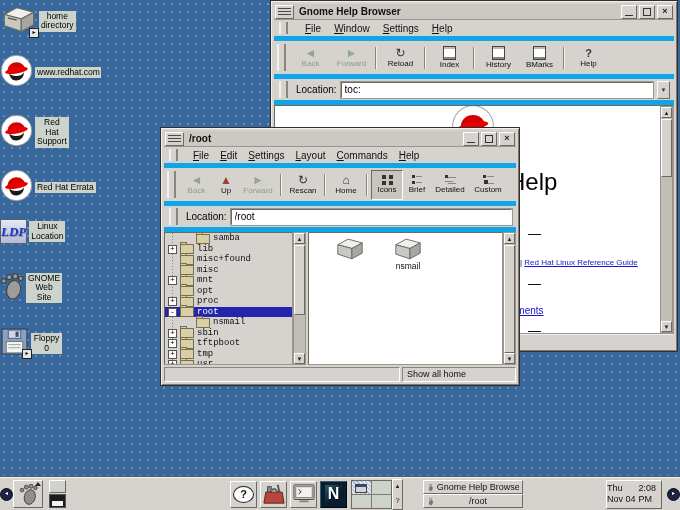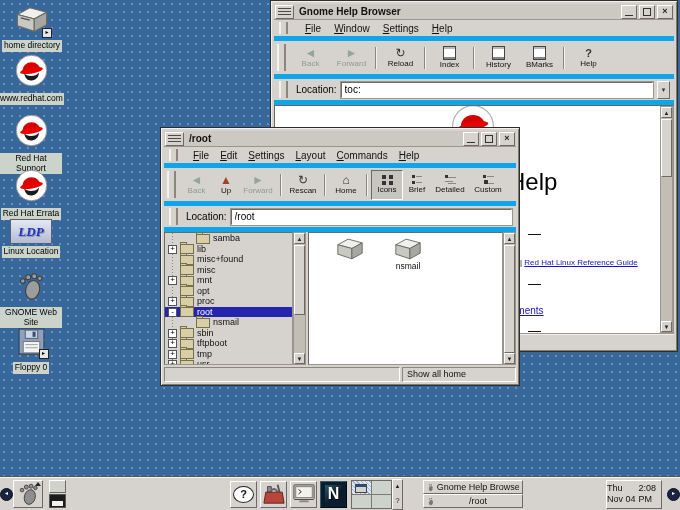--- a/index.html
+++ b/index.html
@@ -41,29 +41,29 @@
   .sbv{width:13px;}
   .sbtn{position:absolute;left:0;right:0;height:11px;background:#d6d3ce;border:1px solid;border-color:#fff #6e6a62 #6e6a62 #fff;font-size:6px;text-align:center;line-height:10px;color:#222;box-sizing:border-box;}
   .arr-up::after{content:"▲";}
   .arr-dn::after{content:"▼";}
   .sthumb{position:absolute;left:0;right:0;background:#d6d3ce;border:1px solid;border-color:#fff #6e6a62 #6e6a62 #fff;box-sizing:border-box;}
   
   .scell{border:1px solid;border-color:#8a867e #fff #fff #8a867e;height:13px;font-size:9px;line-height:13px;padding:0 4px;color:#111;box-sizing:content-box;}
   
   .tree{position:relative;overflow:hidden;background:#d6d3ce;
     background-image:repeating-linear-gradient(to bottom,#8a867e 0 1px,transparent 1px 3px);
-    background-size:1px 100%;background-position:7px 0;background-repeat:no-repeat;}
+    background-size:1px 100%;background-position:7px 0;background-repeat:no-repeat;font-family:Liberation Mono, monospace;}
   .trow{display:flex;align-items:center;gap:3px;height:10.5px;font-size:9px;padding-left:15px;position:relative;white-space:nowrap;color:#111;}
   .trow.d2{padding-left:31px;}
   .trow .exp{position:absolute;left:3px;top:1px;width:7px;height:7px;background:#fff;border:1px solid #555;font-size:8px;line-height:6px;text-align:center;color:#000;}
   .trow.sel{background:#2424ac;color:#fff;}
   .fold{width:12px;height:8px;flex:none;background:#d8cfa6;border:1px solid #76704e;position:relative;margin-top:1px;}
   .fold::before{content:"";position:absolute;top:-3px;left:-1px;width:5px;height:1px;background:#d8cfa6;border:1px solid #76704e;border-bottom:none;}
   
-  .dicon{position:absolute;width:62px;display:flex;flex-direction:column;align-items:center;gap:2px;}
+  .dicon{position:absolute;width:62px;display:flex;flex-direction:row;align-items:center;gap:2px;}
   .dlabel{background:#ccd3cb;color:#000;font-size:8.5px;line-height:9.5px;text-align:center;padding:1px 2px;max-width:62px;}
   .emb{position:absolute;width:8px;height:8px;background:#e6e6e6;border:1px solid #222;font-size:6px;line-height:7px;text-align:center;color:#000;}
   .emb::after{content:"▸";}
   
   .panel{position:absolute;left:0;bottom:0;width:680px;height:32px;background:#d6d3ce;border-top:1px solid #f4f2ee;box-shadow:0 -1px 0 #555;display:flex;align-items:center;}
   .pbtn{border:1px solid;border-color:#fff #6e6a62 #6e6a62 #fff;background:#d6d3ce;display:flex;align-items:center;justify-content:center;box-sizing:border-box;}
   .hideb{position:absolute;top:10px;width:11px;height:11px;border-radius:50%;background:#1a2440;border:1px solid #0b1020;color:#fff;font-size:6px;line-height:9px;text-align:center;}
   .task{display:flex;align-items:center;gap:3px;height:14px;border:1px solid;border-color:#fff #6e6a62 #6e6a62 #fff;background:#d6d3ce;font-size:9px;padding:0 3px;box-sizing:border-box;color:#111;}
   
   .hlink{color:#1414c8;text-decoration:underline;white-space:nowrap;}

